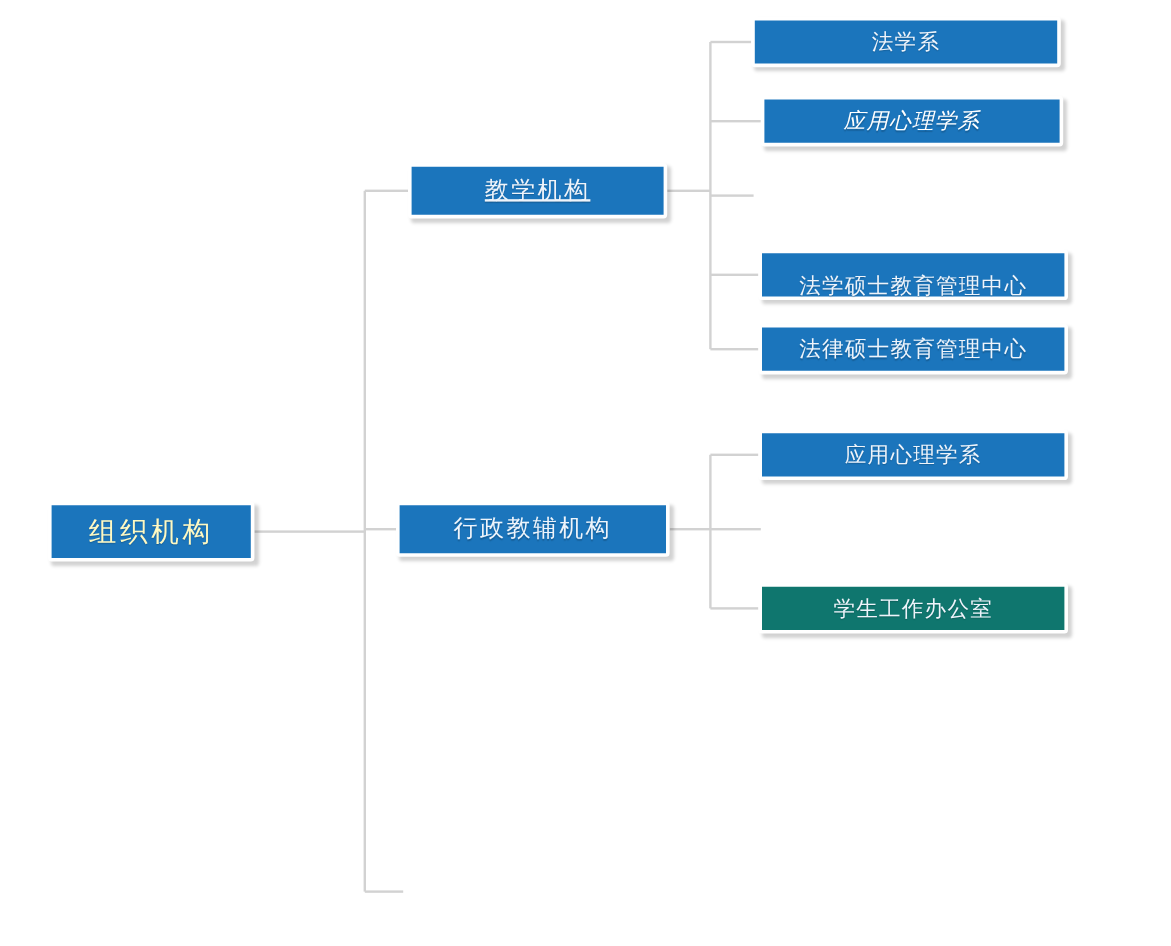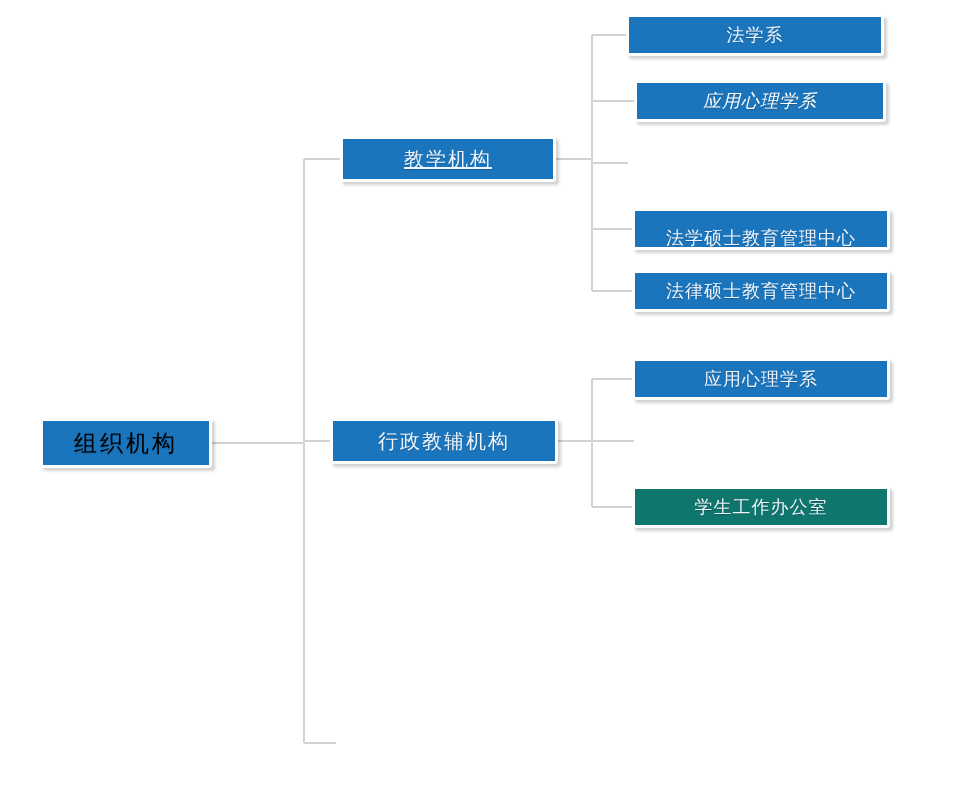--- a/index.html
+++ b/index.html
@@ -83,21 +83,21 @@
     <div class="conn h" style="left: 592px; top: 162px; width: 36px; background: rgb(210, 210, 210);"></div>
     <div class="conn h" style="left: 592px; top: 228px; width: 40px; background: rgb(210, 210, 210);"></div>
     <div class="conn h" style="left: 592px; top: 290px; width: 40px; background: rgb(210, 210, 210);"></div>
     <div class="conn h" style="left: 304px; top: 440px; width: 26px; background: rgb(210, 210, 210);"></div>
     <div class="conn h" style="left: 558px; top: 440px; width: 34px; background: rgb(210, 210, 210);"></div>
     <div class="conn v" style="left: 591px; top: 379px; height: 128px; background: rgb(210, 210, 210);"></div>
     <div class="conn h" style="left: 592px; top: 378px; width: 40px; background: rgb(210, 210, 210);"></div>
     <div class="conn h" style="left: 592px; top: 440px; width: 42px; background: rgb(210, 210, 210);"></div>
     <div class="conn h" style="left: 592px; top: 506px; width: 40px; background: rgb(210, 210, 210);"></div>
     <div class="conn h" style="left: 304px; top: 742px; width: 32px; background: rgb(210, 210, 210);"></div>
-    <div class="node root" style="left: 40px; top: 418px; width: 172px; height: 50px; background: rgb(27, 117, 188); border-color: rgb(255, 255, 255); color: #000000;">
+    <div class="node root" style="left: 40px; top: 418px; width: 172px; height: 50px; background: rgb(27, 117, 188); border-color: rgb(255, 255, 255); color: #fef9c3;">
       <span class="node-label">组织机构</span>
     </div>
     <div class="node branch" style="left: 340px; top: 136px; width: 216px; height: 46px; background: rgb(27, 117, 188); border-color: rgb(255, 255, 255); color: rgb(238, 244, 251); text-decoration: underline;">
       <span class="node-label">教学机构</span>
     </div>
     <div class="node leaf" style="left: 626px; top: 14px; width: 258px; height: 42px; background: rgb(27, 117, 188); border-color: rgb(255, 255, 255); color: rgb(238, 244, 251);">
       <span class="node-label">法学系</span>
     </div>
     <div class="node leaf" style="left: 634px; top: 80px; width: 252px; height: 42px; background: rgb(27, 117, 188); border-color: rgb(255, 255, 255); color: #ffffff; font-style: italic;">
       <span class="node-label">应用心理学系</span>

